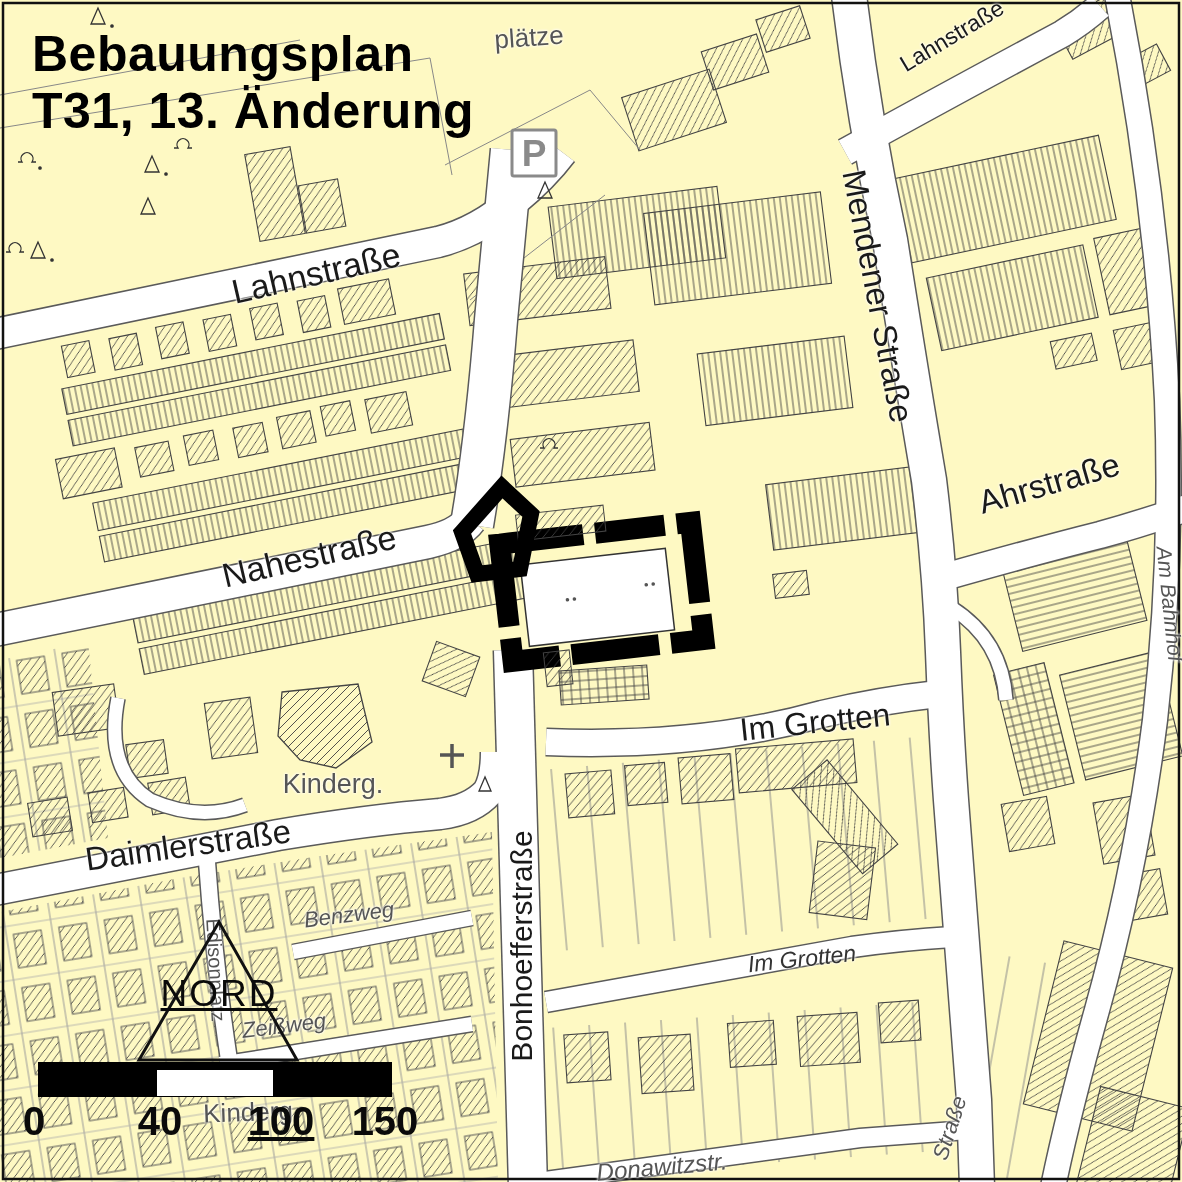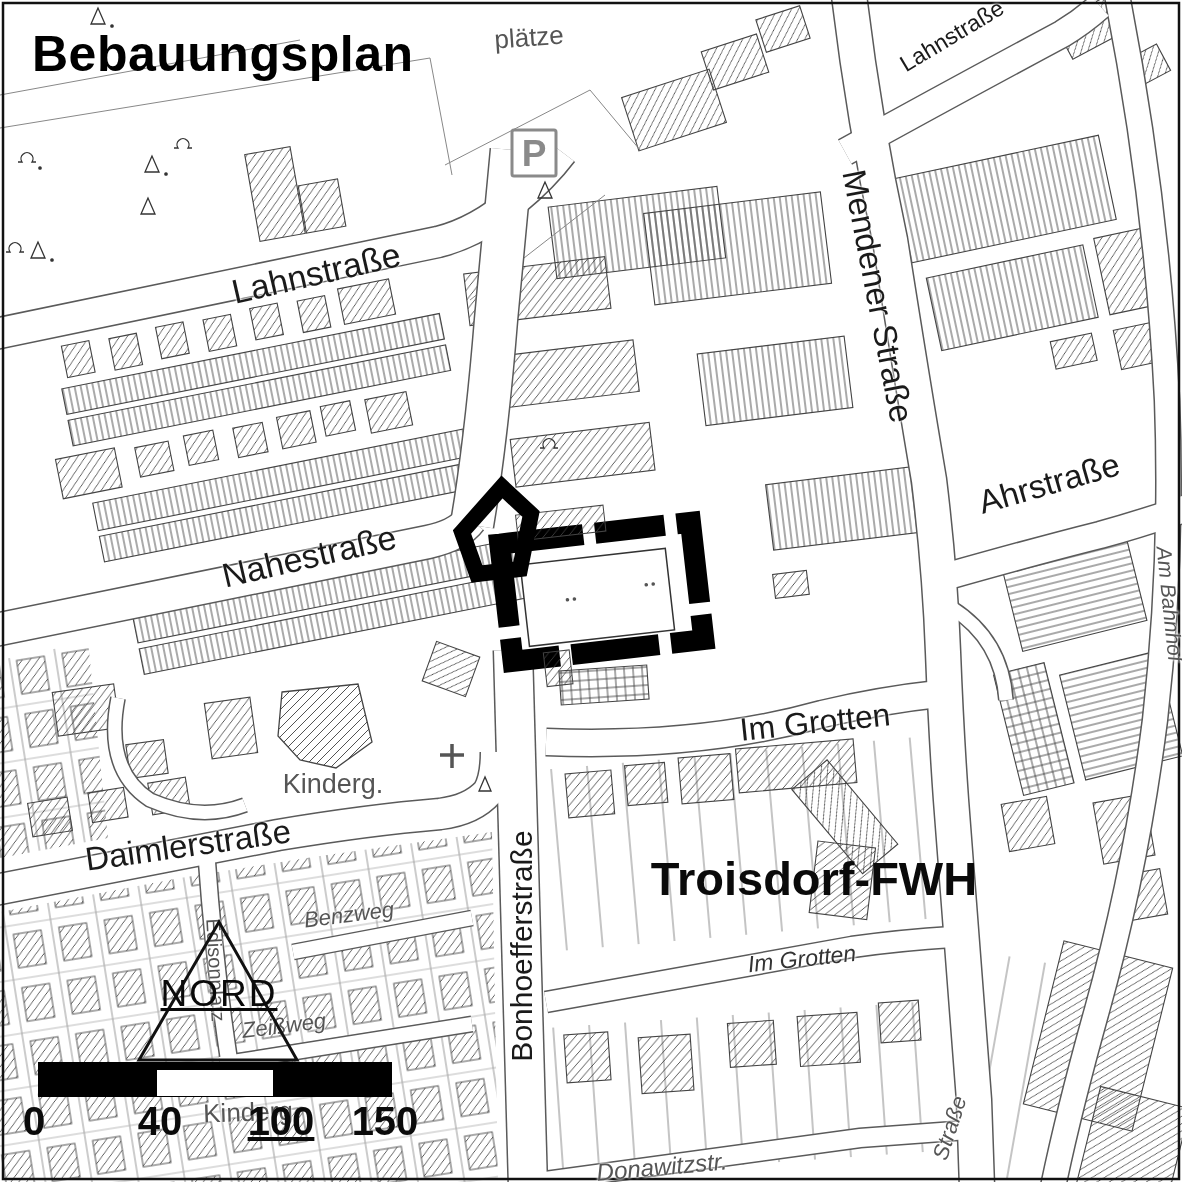--- a/index.html
+++ b/index.html
@@ -1,16 +1,16 @@
 <!DOCTYPE html>
 <html><head>
 <meta charset="utf-8">
 <style>
   html,body{margin:0;padding:0;background:#e8e8e8;}
-  .stage{position:relative;width:1182px;height:1182px;background:#ffffff;overflow:hidden;
+  .stage{position:relative;width:1182px;height:1182px;background:#fef9c3;overflow:hidden;
          font-family:"Liberation Sans",sans-serif;color:#1a1a1a;}
   .stage svg.base{position:absolute;left:0;top:0;z-index:0;}
   .map-label{position:absolute;white-space:nowrap;line-height:1;z-index:2;color:#1a1a1a;
              transform-origin:center;text-shadow:0 0 3px #fff,0 0 3px #fff;}
   .map-label.italic{font-style:italic;}
   .map-label.muted{color:#555;}
   .map-label.dark{color:#333;}
   .map-label.under{z-index:1;}
   .title-block{position:absolute;left:32px;top:26px;z-index:2;font-size:50px;font-weight:700;
                line-height:1.14;letter-spacing:0.5px;color:#000;white-space:nowrap;}
@@ -240,23 +240,23 @@
     <path d="M174,148 h4 a6,6 0 1 1 10,0 h4"></path>
     <path d="M6,252 h4 a6,6 0 1 1 10,0 h4"></path>
     <path d="M540,448 h4 a6,6 0 1 1 10,0 h4"></path>
   </g>
 
   <rect x="3" y="3" width="1176" height="1176" fill="none" stroke="#111" stroke-width="2.5"></rect>
 </svg>
 
   <div class="title-block">
     <div>Bebauungsplan</div>
+    <div>T31, 13. Änderung</div>
   </div>
 
-  <div class="region-label">Troisdorf-FWH</div>
 
   <div class="p-letter">P</div>
 
   <div id="labels">
       <div class="map-label " style="left: 952px; top: 36px; font-size: 23px; transform: translate(-50%, -50%) rotate(-31deg);">Lahnstraße</div>
       <div class="map-label " style="left: 316px; top: 273px; font-size: 34px; transform: translate(-50%, -50%) rotate(-13deg);">Lahnstraße</div>
       <div class="map-label " style="left: 309px; top: 556px; font-size: 34px; transform: translate(-50%, -50%) rotate(-13deg);">Nahestraße</div>
       <div class="map-label " style="left: 878px; top: 296px; font-size: 33px; transform: translate(-50%, -50%) rotate(79deg);">Mendener Straße</div>
       <div class="map-label " style="left: 1049px; top: 483px; font-size: 33px; transform: translate(-50%, -50%) rotate(-16deg);">Ahrstraße</div>
       <div class="map-label " style="left: 815px; top: 722px; font-size: 32px; transform: translate(-50%, -50%) rotate(-6deg);">Im Grotten</div>

